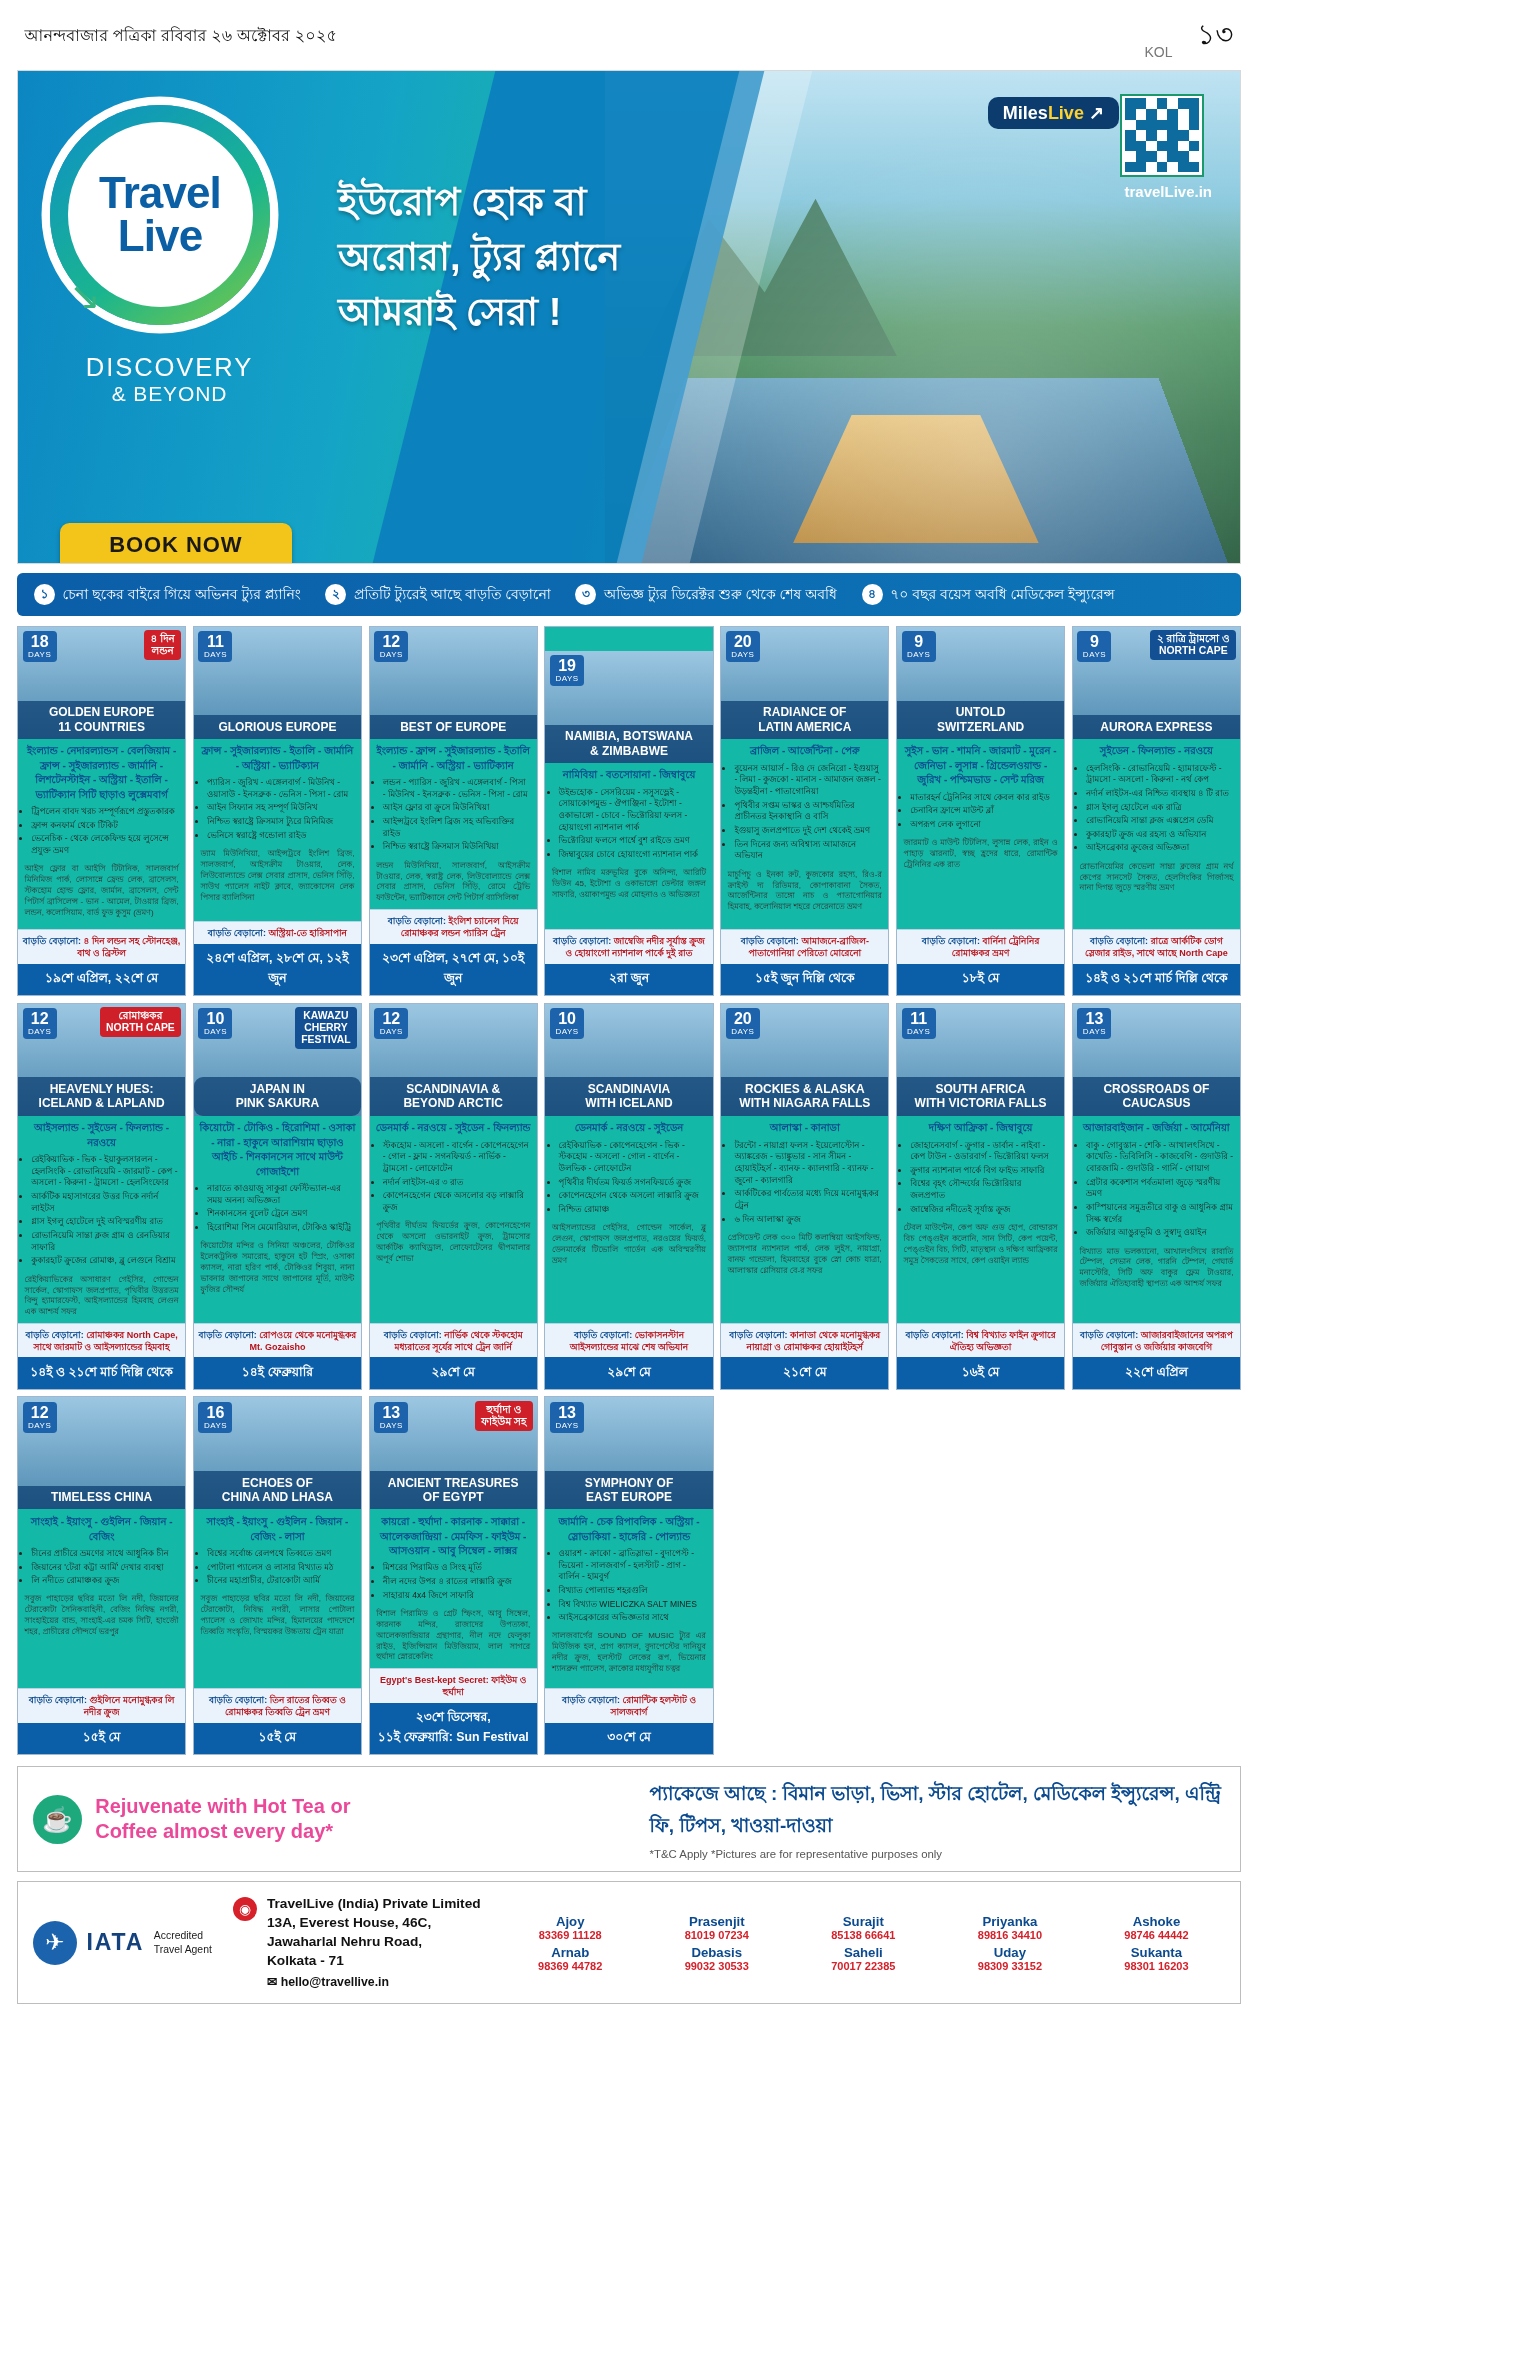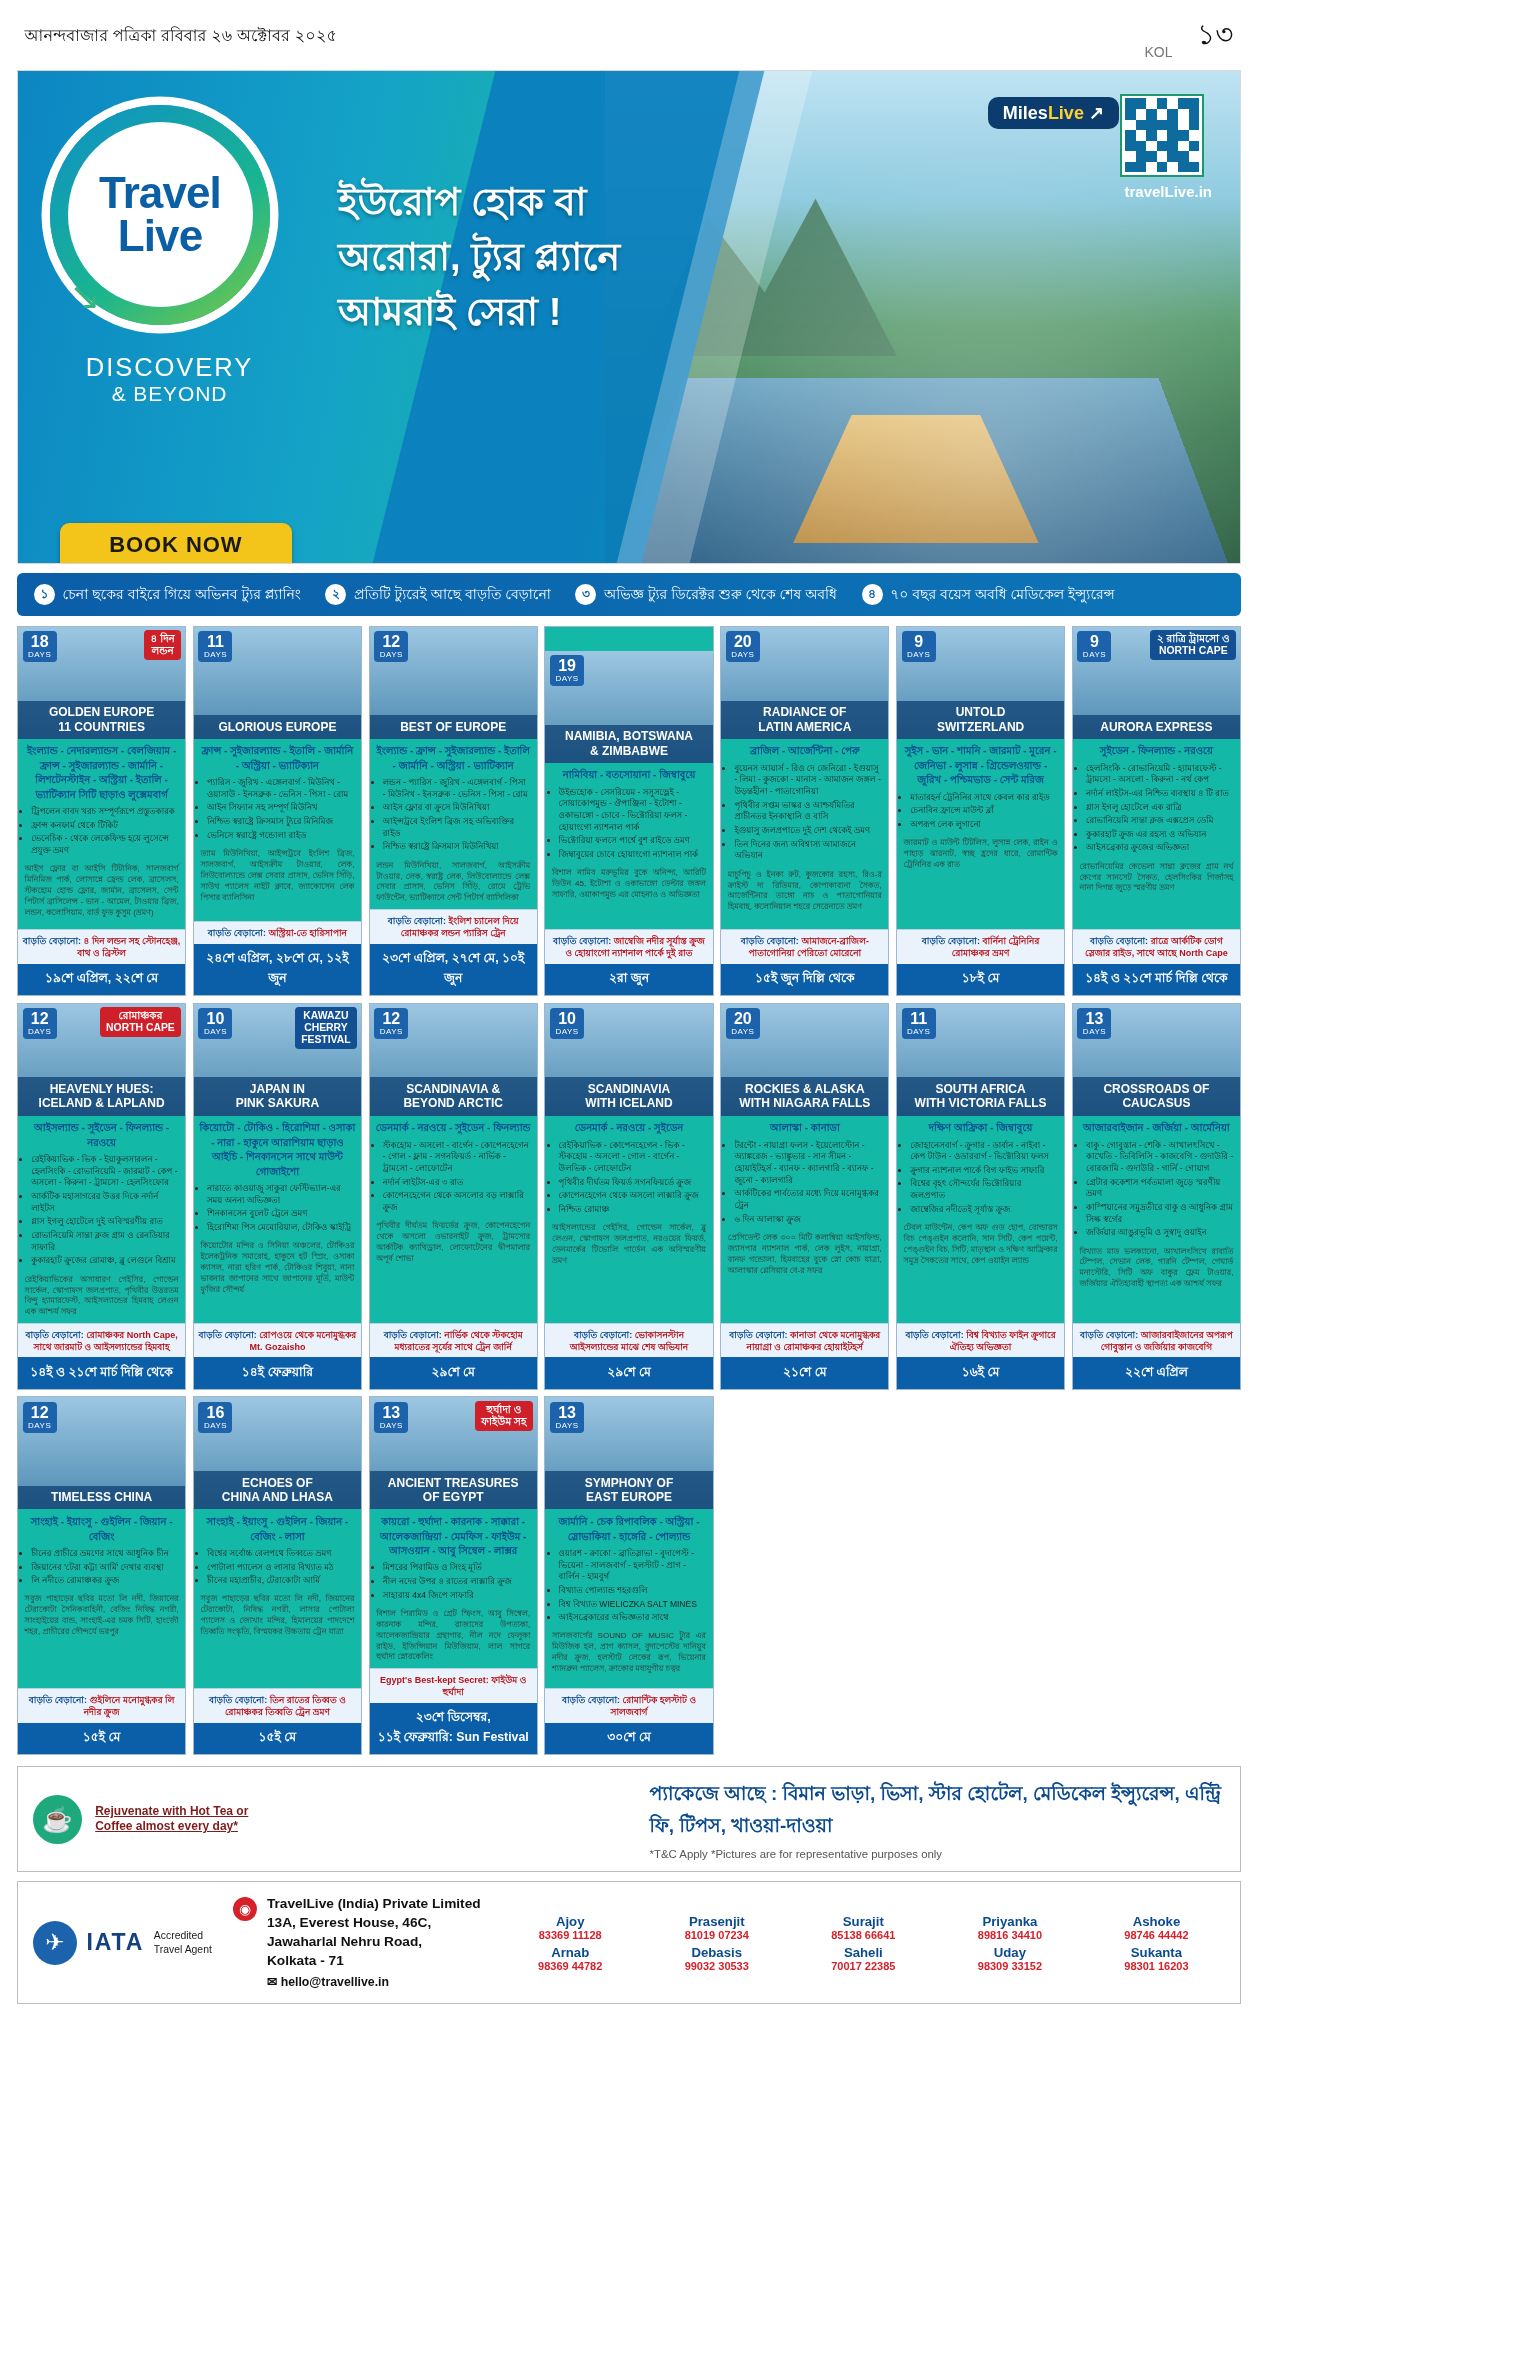--- a/index.html
+++ b/index.html
@@ -105,21 +105,21 @@
   .im-china{background:linear-gradient(180deg,#cfe4f2,#8fb8a6 50%,#4f7a5e 100%);}
   .im-lhasa{background:linear-gradient(180deg,#9fcbe8,#c9b08a 55%,#8d7550 100%);}
   .im-egypt{background:linear-gradient(180deg,#bcd9ee,#d8be84 55%,#b08e49 100%);}
   .im-east{background:linear-gradient(180deg,#bcd9ee,#7fa8c6 45%,#4f7a5a 100%);}
 
   
   .promo{margin:11.4px 17px 0 17px;display:flex;border:0.9px solid #bdbdbd;}
   .promo .l{flex:0 0 48%;display:flex;align-items:center;gap:13.2px;padding:11.4px 15px;}
   .promo .cup{width:49px;height:49px;border-radius:50%;background:#1ea97c;color:#fff;display:flex;
         align-items:center;justify-content:center;font-size:24.6px;}
-  .promo .ptxt{color:#7f1d1d;font-size:12px;font-weight:bold;line-height:1.25;text-decoration:underline;}
+  .promo .ptxt{color:#ec4899;font-size:20px;font-weight:bold;line-height:1.25;}
   .promo .r{flex:1;padding:11.4px 15px;}
   .promo .r .p1{color:#0b4a8f;font-size:19px;font-weight:bold;}
   .promo .r .p2{color:#555;font-size:11.4px;margin-top:4.7px;}
 
   
   .footer{margin:9.5px 17px 15px 17px;border:0.9px solid #bdbdbd;display:flex;align-items:center;padding:11.4px 15px;gap:21px;}
   .iata{display:flex;align-items:center;gap:9.5px;}
   .iata .globe{width:44px;height:44px;border-radius:50%;background:#1b63ad;color:#fff;display:flex;
         align-items:center;justify-content:center;font-size:23px;}
   .iata .w{font-size:10.4px;color:#1b1b1b;line-height:1.3;}
@@ -417,21 +417,21 @@
       </div>
       <div class="card">
         <div class="img im-japan">
           <div class="days">
             <b>10</b>
             <span>DAYS</span>
           </div>
           <div class="ribbon blue" style="white-space: pre-line;">KAWAZU
 CHERRY
 FESTIVAL</div>
-          <div class="ttl" style="white-space: pre-line;">JAPAN IN
+          <div class="ttl" style="white-space: pre-line; border-radius: 9px;">JAPAN IN
 PINK SAKURA</div>
         </div>
         <div class="route">কিয়োটো - টোকিও - হিরোশিমা - ওসাকা - নারা - হাকুনে আরাশিয়াম ছাড়াও আইচি - শিনকানসেন সাথে মাউন্ট গোজাইশো</div>
         <ul class="bullets">
           <li>নারাতে কাওয়াজু সাকুরা ফেস্টিভ্যাল-এর সময় অনন্য অভিজ্ঞতা</li>
           <li>শিনকানসেন বুলেট ট্রেনে ভ্রমণ</li>
           <li>হিরোশিমা পিস মেমোরিয়াল, টোকিও স্কাইট্রি</li>
         </ul>
         <div class="para">কিয়োটোর মন্দির ও সিনিয়া অঞ্চলের, টোকিওর ইলেকট্রনিক সমারোহ, হাকুনে হট স্প্রিং, ওসাকা ক্যাসল, নারা হরিণ পার্ক, টোকিওর শিবুয়া, নানা ভাবনার জাপানের সাথে জাপানের মূর্তি, মাউন্ট ফুজির সৌন্দর্য</div>
         <div class="extra"><span class="lbl">বাড়তি বেড়ানো:</span> <span>রোপওয়ে থেকে মনোমুগ্ধকর Mt. Gozaisho</span></div>

